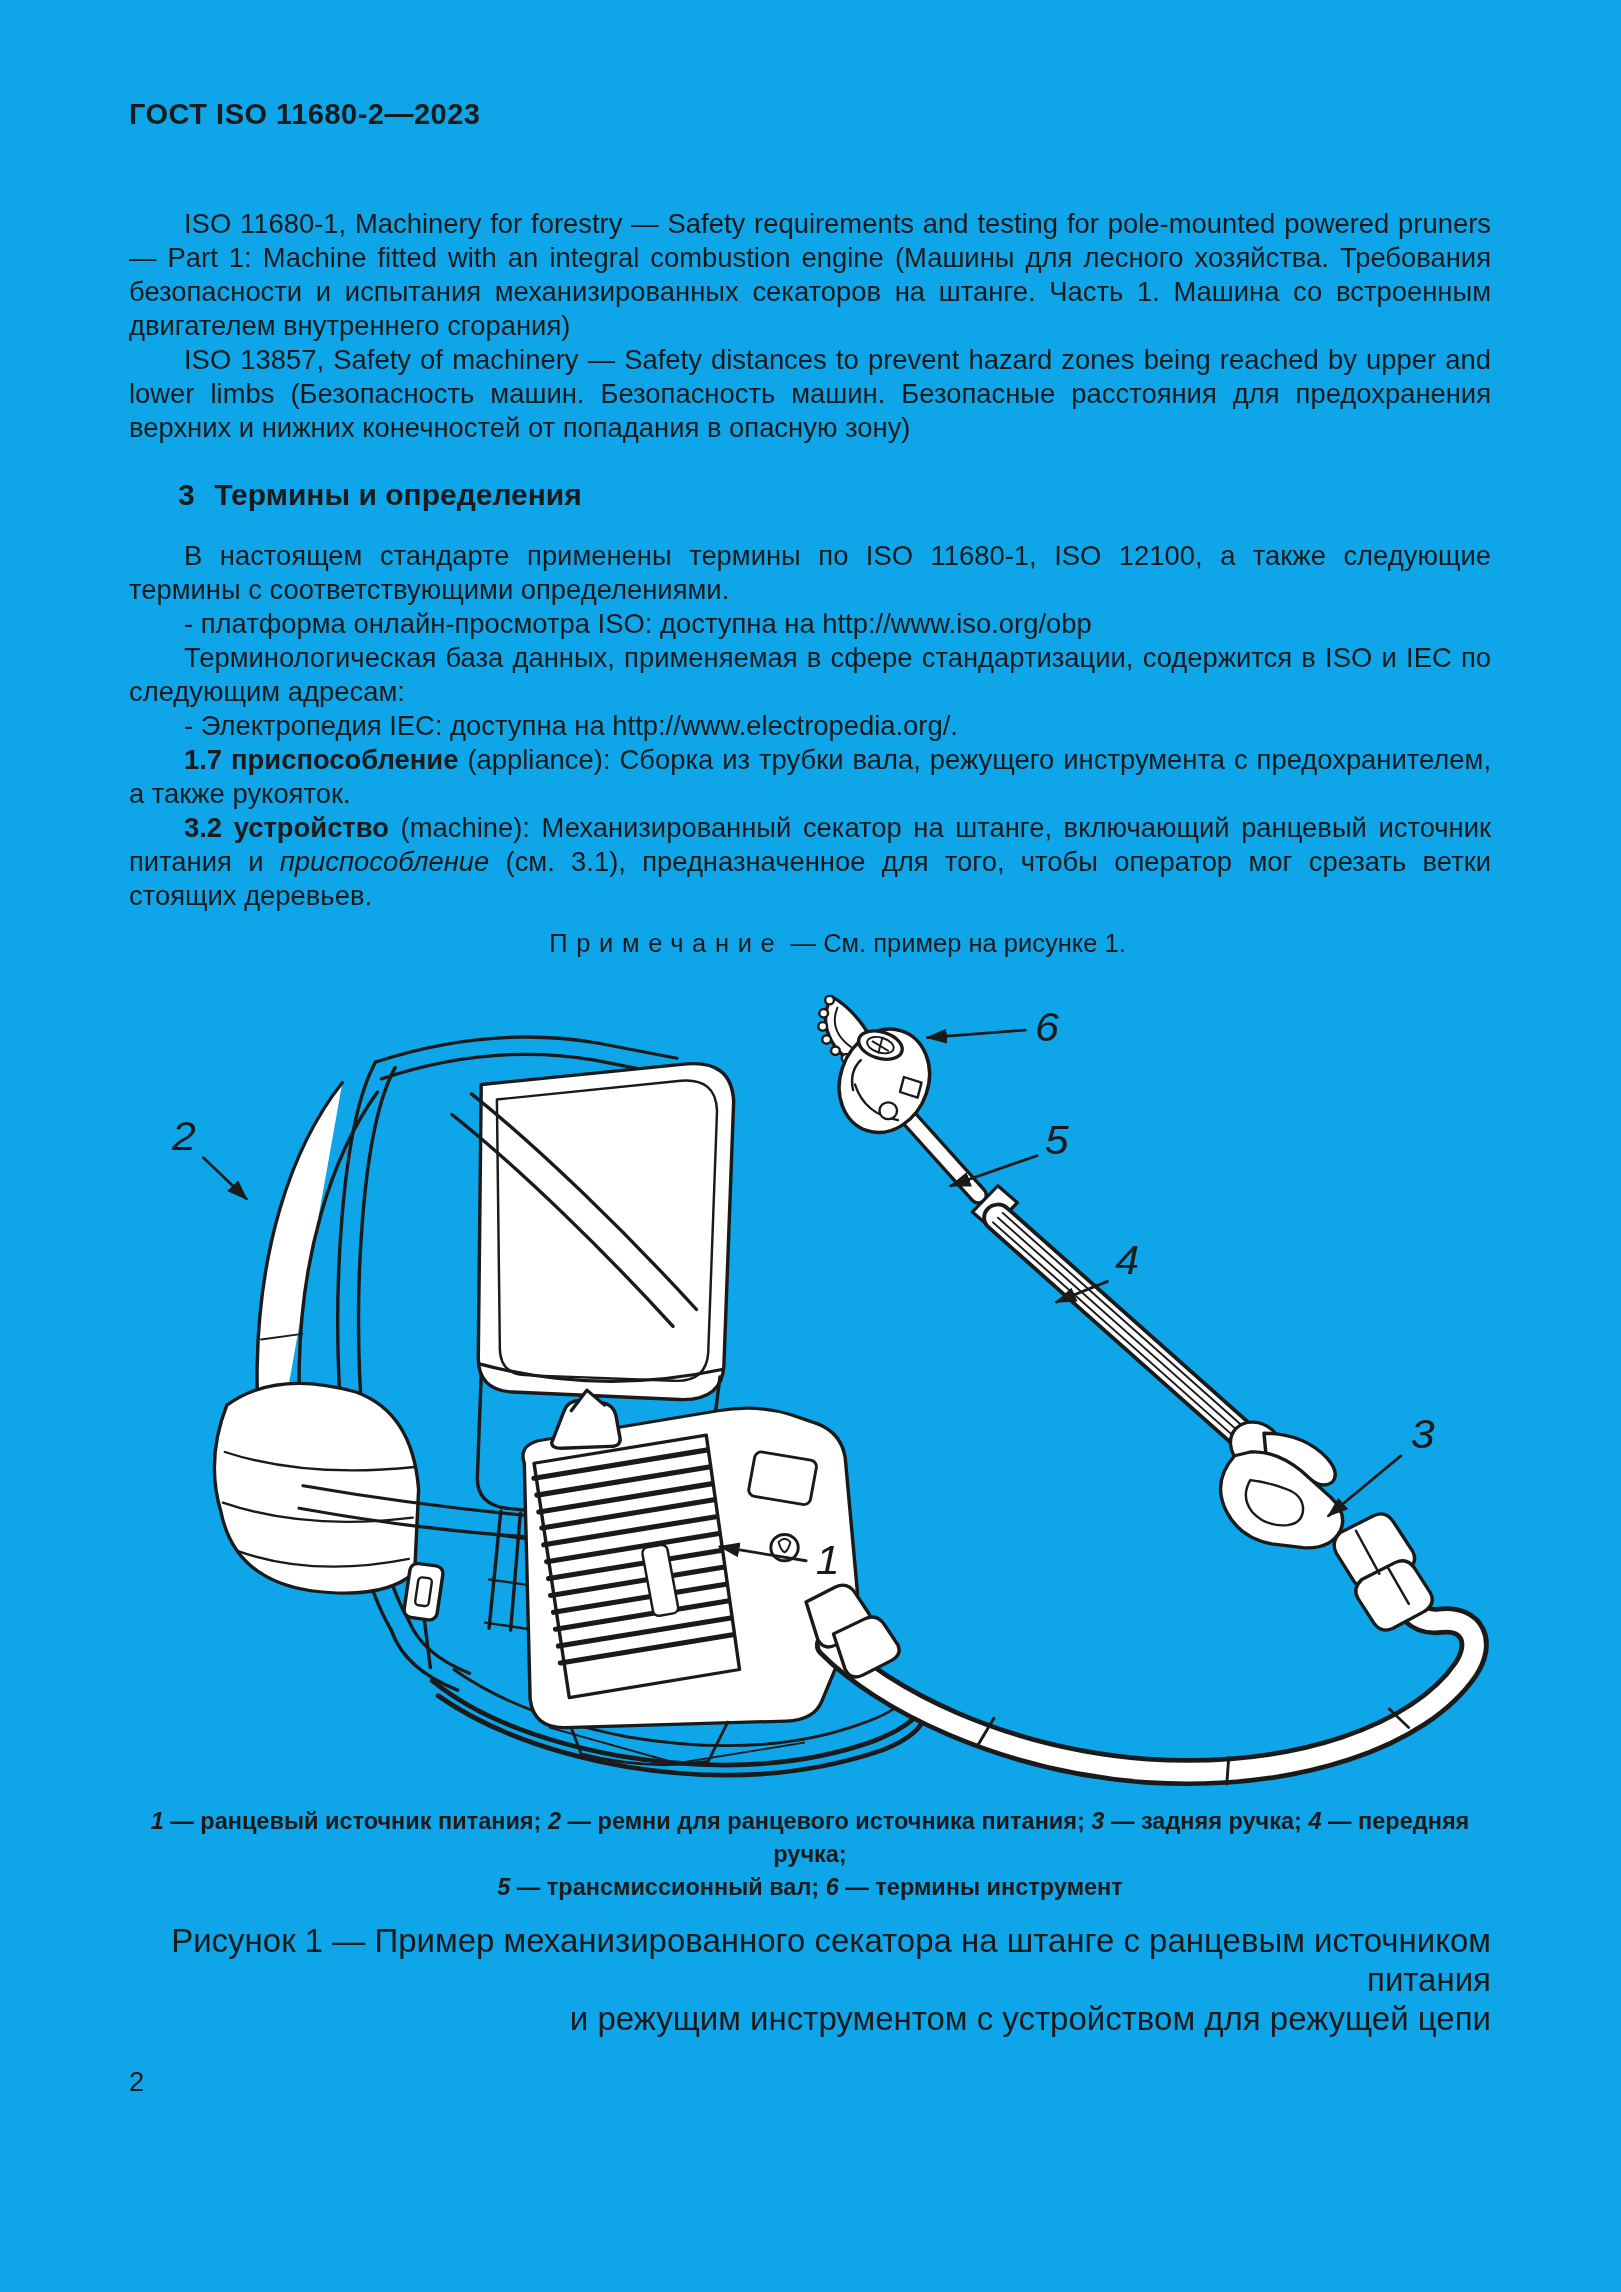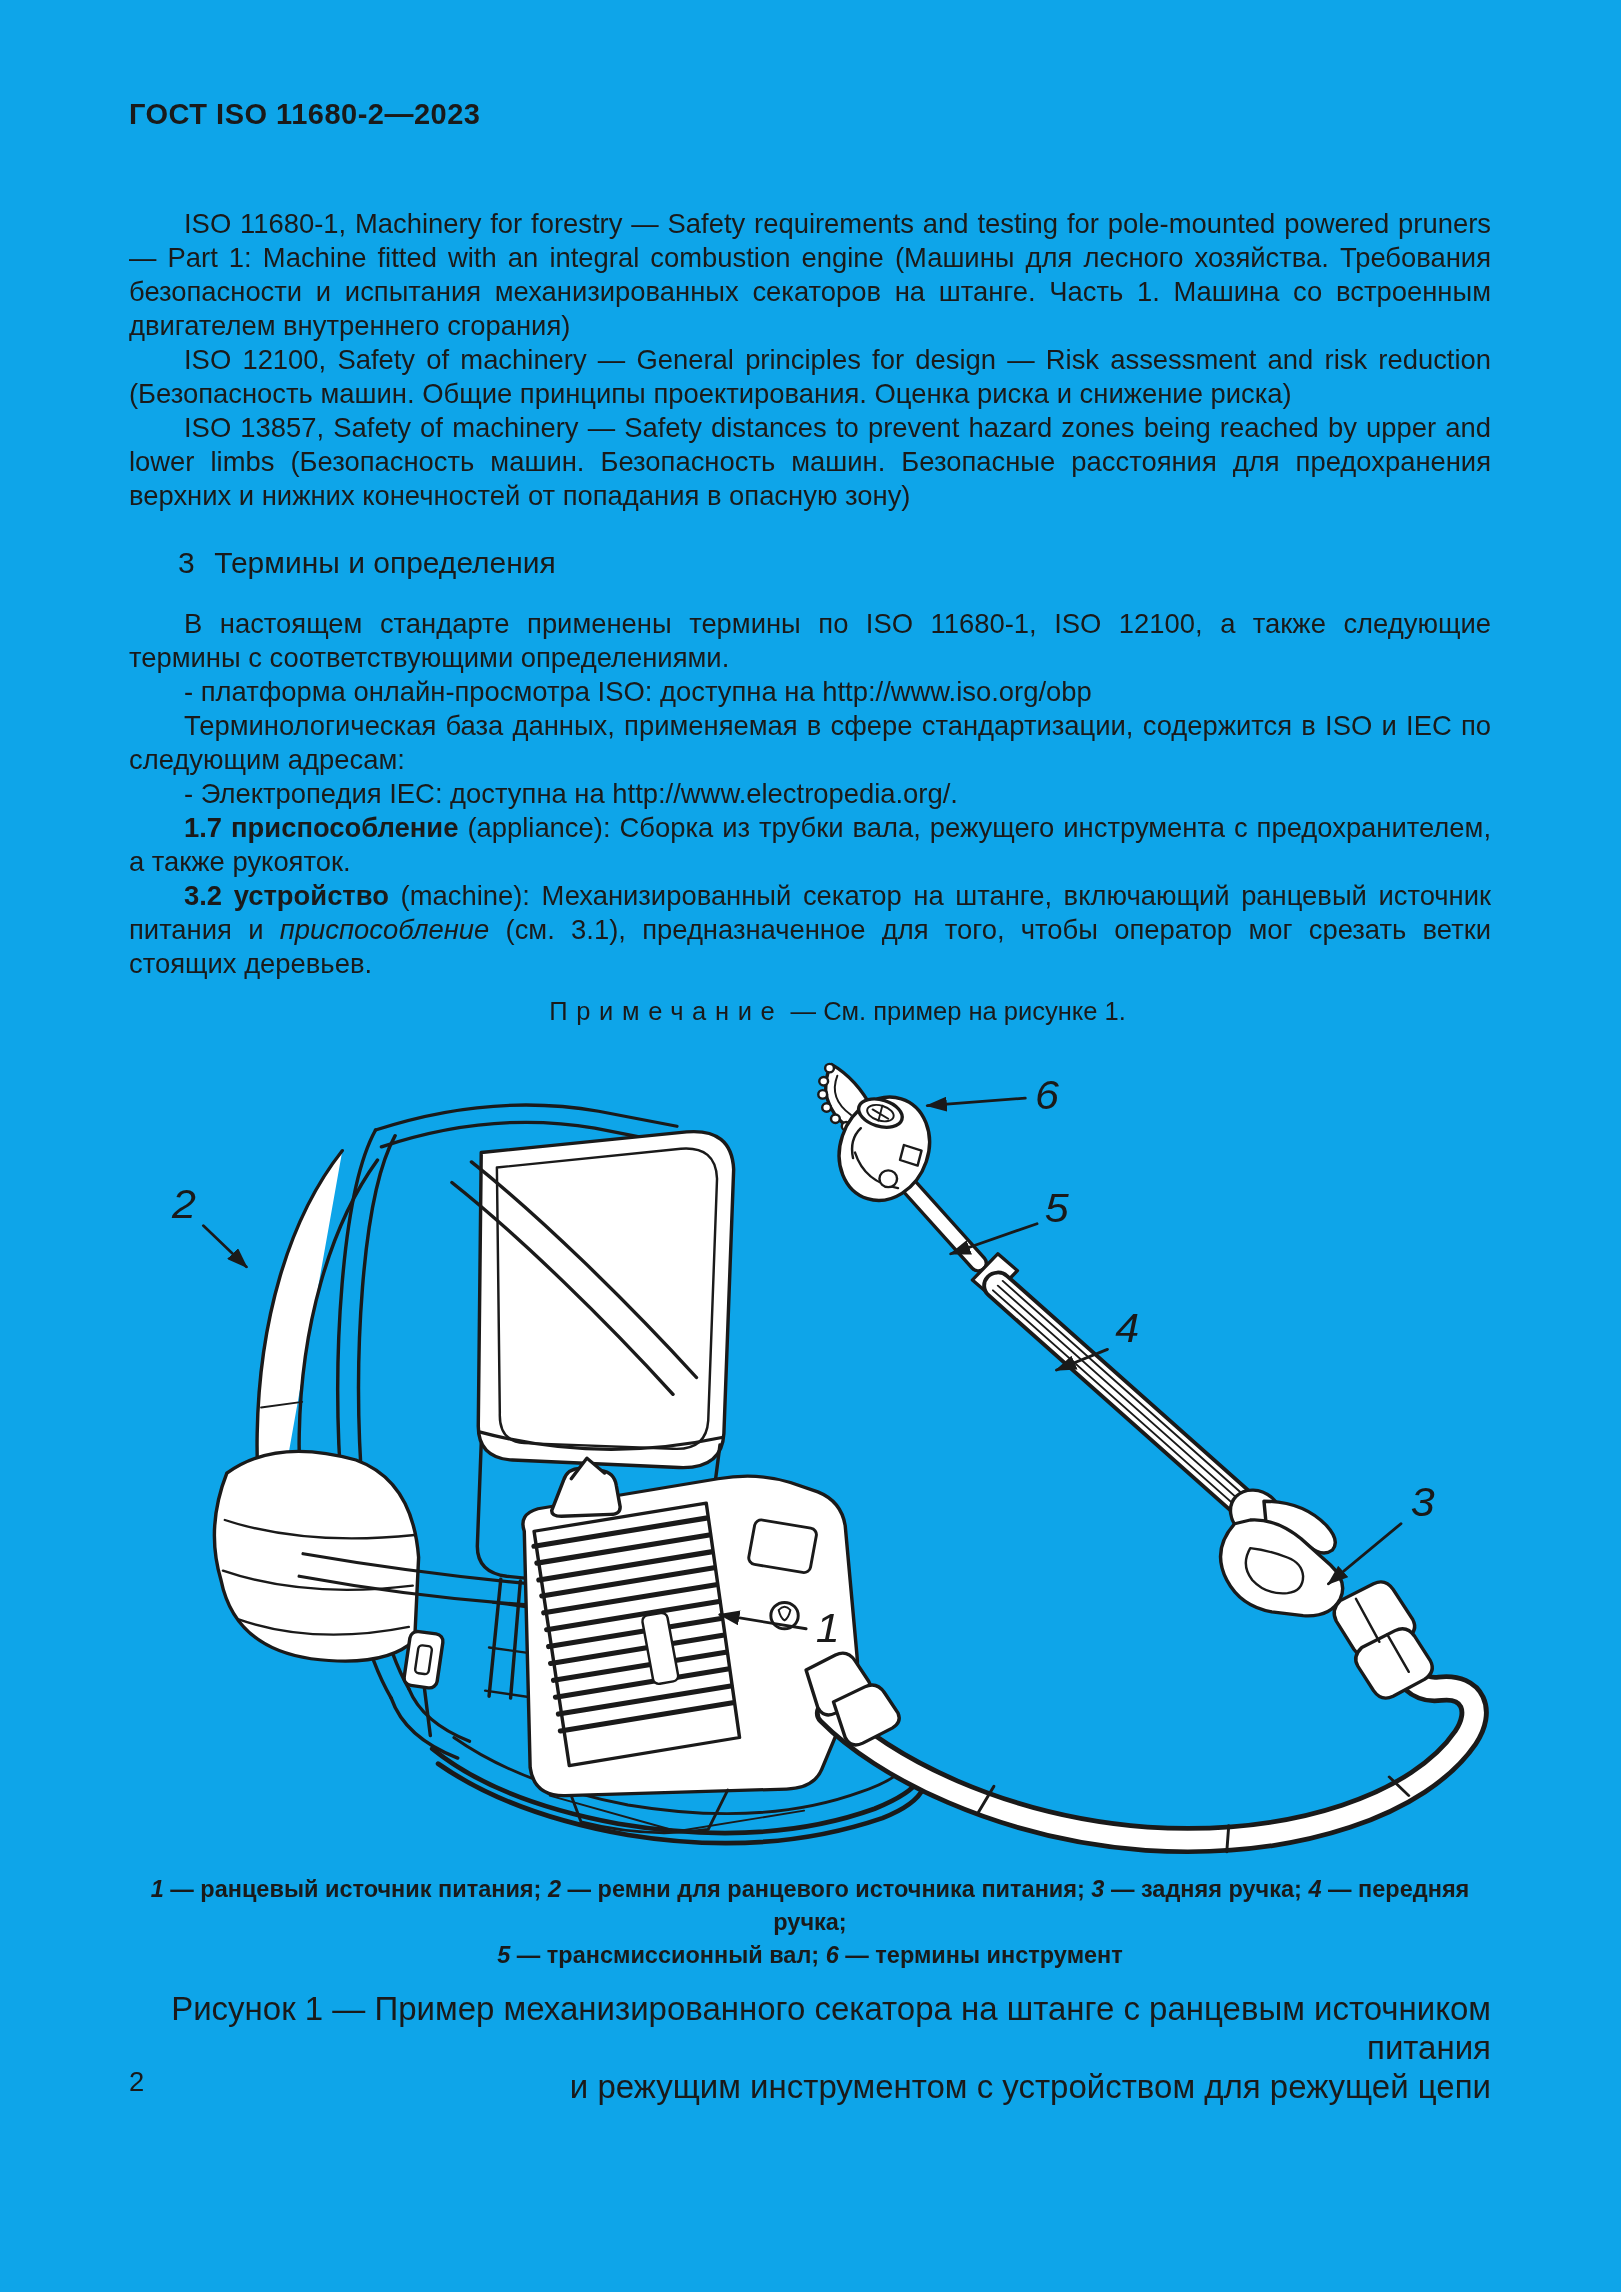--- a/index.html
+++ b/index.html
@@ -5,21 +5,21 @@
   html,body{margin:0;padding:0;background:#9a9a9a;}
   .page{
     width:1621px;height:2293px;background:#0ea5e9;position:relative;
     margin:0 auto;overflow:hidden;color:#1a1a1a;
     font-family:"Liberation Sans", sans-serif;
   }
   .content{position:absolute;left:129px;top:0;width:1362px;}
   .running-header{margin-top:98px;font-size:29px;font-weight:bold;letter-spacing:0.5px;}
   p.body{font-size:27.4px;line-height:34px;text-align:justify;text-indent:55px;margin:0;}
   p.mt-first{margin-top:76px;}
-  h2.section-heading{font-size:30px;font-weight:normal;margin:33px 0 27.4px 49px;}
+  h2.section-heading{font-size:30px;font-weight:bold;margin:33px 0 27.4px 49px;}
   .sect-num{margin-right:19.6px;}
   b.defnum{font-weight:bold;}
   i.defterm-ital{font-style:italic;}
   p.note{font-size:25.5px;line-height:33px;text-indent:55px;margin:13.7px 0 0 0;text-align:center;}
   .note-label{letter-spacing:.34em;}
   .figure-block{margin-top:11.8px;}
   svg.fig{display:block;}
   .fig-key{font-size:23.5px;line-height:33px;text-align:center;margin-top:7.8px;font-weight:bold;}
   .key-num{font-style:italic;}
   .fig-caption{font-size:33px;line-height:39px;text-align:right;margin-top:17.6px;}
@@ -27,21 +27,20 @@
 </style>
 </head>
 <body>
 
 <div class="page">
   <div class="content">
 
     <div class="running-header">ГОСТ ISO 11680-2—2023</div>
 
     <p class="body mt-first">ISO 11680-1, Machinery for forestry — Safety requirements and testing for pole-mounted powered pruners — Part 1: Machine fitted with an integral combustion engine (Машины для лесного хозяйства. Требования безопасности и испытания механизированных секаторов на штанге. Часть 1. Машина со встроенным двигателем внутреннего сгорания)</p>
-    <p class="body">ISO 12100, Safety of machinery — General principles for design — Risk assessment and risk reduction (Безопасность машин. Общие принципы проектирования. Оценка риска и снижение риска)</p>
     <p class="body">ISO 13857, Safety of machinery — Safety distances to prevent hazard zones being reached by upper and lower limbs (Безопасность машин. Безопасность машин. Безопасные расстояния для предохранения верхних и нижних конечностей от попадания в опасную зону)</p>
 
     <h2 class="section-heading"><span class="sect-num">3</span><span>Термины и определения</span></h2>
 
     <p class="body">В настоящем стандарте применены термины по ISO 11680-1, ISO 12100, а также следующие термины с соответствующими определениями.</p>
     <p class="body">- платформа онлайн-просмотра ISO: доступна на http://www.iso.org/obp</p>
     <p class="body">Терминологическая база данных, применяемая в сфере стандартизации, содержится в ISO и IEC по следующим адресам:</p>
     <p class="body">- Электропедия IEC: доступна на http://www.electropedia.org/.</p>
 
     <p class="body"><b class="defnum">1.7 </b><b>приспособление</b><span> (appliance):  Сборка из трубки вала, режущего инструмента с предохранителем, а также рукояток.</span></p>

